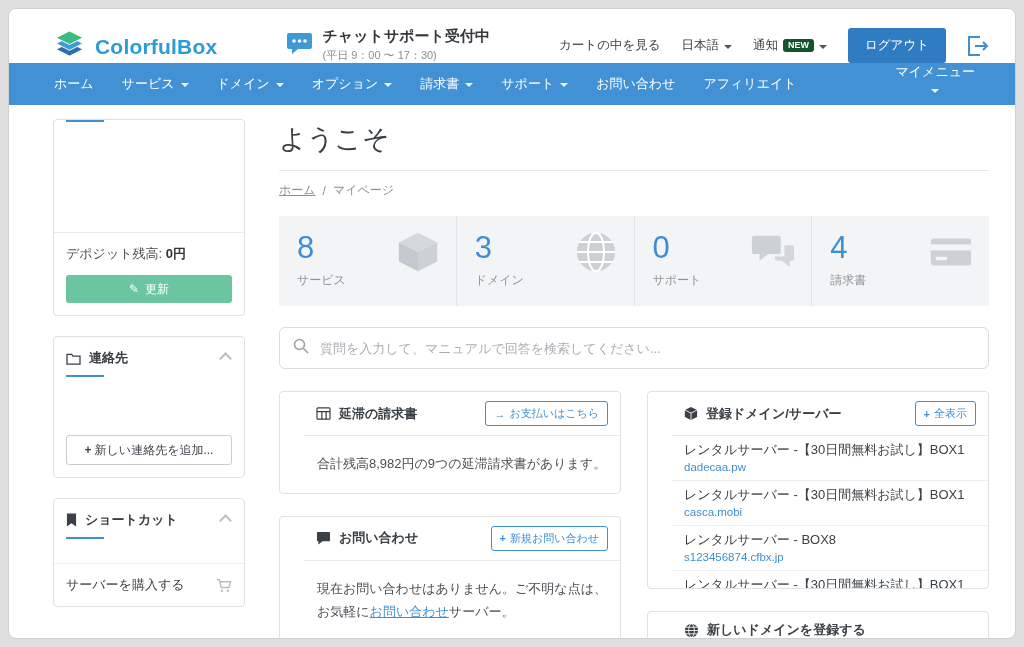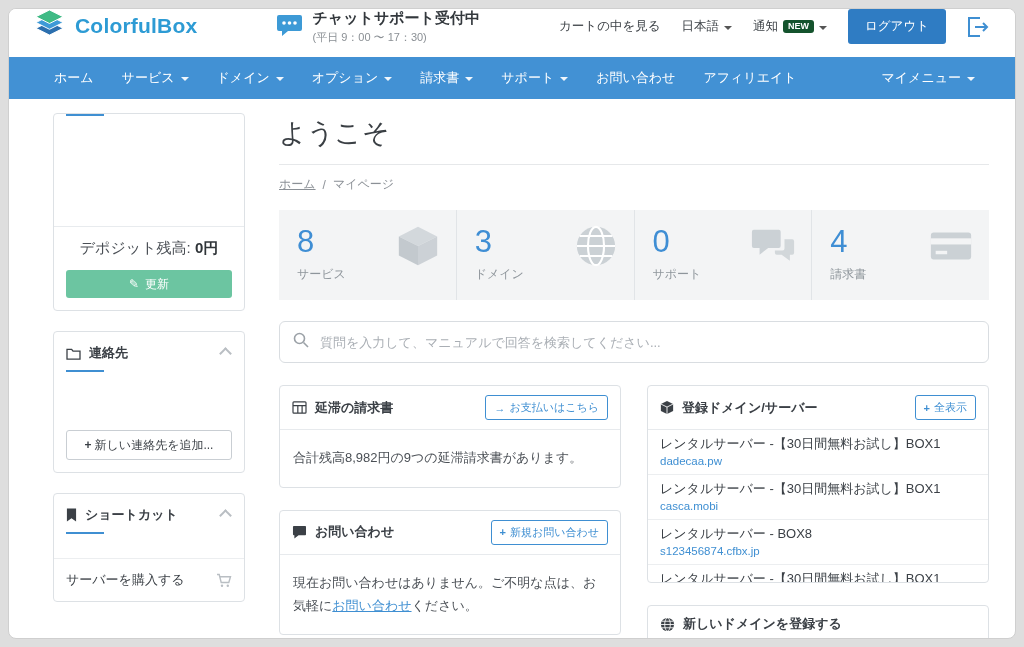--- a/index.html
+++ b/index.html
@@ -1,52 +1,52 @@
 <!DOCTYPE html>
 <html><head>
 <meta charset="utf-8">
 <style>
   html,body{margin:0;padding:0;background:#dedede;font-family:"Liberation Sans","DejaVu Sans",sans-serif;}
   .frame{position:relative;width:1024px;height:647px;overflow:hidden;background:#dedede;}
   .page{position:absolute;inset:8px;background:#fff;border:1px solid #cfcfcf;border-radius:8px;overflow:hidden;}
 
   
-  .topbar{height:48px;display:flex;align-items:flex-start;padding:0 26px 0 24px;background:#fff;}
+  .topbar{height:54px;display:flex;align-items:flex-end;padding:0 26px 0 44px;background:#fff;}
   .brand{display:flex;align-items:center;gap:9px;cursor:pointer;}
   .brand-text{font-size:21px;font-weight:bold;color:#2d9bd4;letter-spacing:.2px;}
   .chat-support{display:flex;align-items:center;gap:9px;margin-left:auto;}
   .chat-l1{font-size:15px;font-weight:bold;color:#33383d;}
   .chat-l2{font-size:11px;color:#8a8f94;margin-top:2px;}
   .top-right{margin-left:auto;display:flex;align-items:center;gap:21px;}
   .top-link,.top-dd{font-size:12.5px;color:#3c4146;cursor:pointer;display:flex;align-items:center;gap:5px;text-decoration:none;white-space:nowrap;}
   .badge-new{background:#14532d;color:#fff;font-size:9px;font-weight:bold;padding:2px 5px;border-radius:3px;line-height:1;}
   .caret{width:0;height:0;border-left:4px solid transparent;border-right:4px solid transparent;border-top:4px solid #555;display:inline-block;margin-top:2px;}
   .caret.light{border-top-color:rgba(255,255,255,.92);}
   .logout-btn{background:#2f7cc3;color:#fff;border:none;border-radius:3px;font-size:12.5px;padding:9px 17px;cursor:pointer;font-family:inherit;}
   .signout{color:#3f8fd2;cursor:pointer;display:flex;}
 
   
   .navbar{height:42px;background:#4291d4;display:flex;align-items:stretch;padding:0 26px 0 31px;}
   .nav-item{display:flex;align-items:center;gap:6px;padding:0 14px;color:#fff;font-size:13px;text-decoration:none;cursor:pointer;white-space:nowrap;}
-  .nav-item.right{margin-left:auto;}
+  .nav-item.right{margin-left:auto;flex-direction:column;}
 
   
   .content{display:flex;gap:34px;padding:14px 26px 0 44px;align-items:flex-start;}
   .sidebar{width:192px;flex:none;}
   .main{flex:1;min-width:0;}
 
   
   .scard{border:1px solid #dde1e5;border-radius:4px;margin-bottom:20px;background:#fff;}
   .scard-head{display:flex;align-items:center;gap:8px;padding:12px 12px 8px;font-size:13px;font-weight:bold;color:#3b4046;cursor:pointer;}
   .scard-head .ichead{color:#3b4046;display:flex;}
   .stitle{flex:1;}
   .chev{width:7px;height:7px;border-top:2px solid #b9bec3;border-left:2px solid #b9bec3;transform:rotate(45deg);margin-right:2px;flex:none;}
   .accent{width:38px;height:2px;background:#3f8fd2;margin-left:12px;}
   .user-space{height:110px;}
-  .deposit{border-top:1px solid #e8ebee;padding:12px;font-size:15px;color:#4a4f55;text-align:center;}
+  .deposit{border-top:1px solid #e8ebee;padding:12px;font-size:13px;color:#4a4f55;}
   .deposit b{color:#2f3438;}
   .btn-wrap{padding:0 12px 12px;}
   .btn-green{width:100%;background:#6cc5a1;color:#fff;border:none;border-radius:3px;height:28px;font-size:12px;display:flex;align-items:center;justify-content:center;gap:6px;cursor:pointer;font-family:inherit;}
   .contact-space{height:58px;}
   .btn-outline-gray{width:100%;background:#fff;border:1px solid #c9ced3;border-radius:3px;height:30px;font-size:12px;color:#3b4046;display:flex;align-items:center;justify-content:center;gap:3px;cursor:pointer;font-family:inherit;}
   .plus{font-weight:bold;}
   .shortcut-pre{height:24px;}
   .shortcut-item{border-top:1px solid #eceef0;padding:12px;display:flex;align-items:center;font-size:13px;color:#3b4046;cursor:pointer;}
   .shortcut-item .cart{margin-left:auto;color:#b9bec3;display:flex;}
 
@@ -62,21 +62,21 @@
   .stat-value{font-size:31px;color:#3f8ed4;line-height:1.1;}
   .stat-label{font-size:12px;color:#8e959b;margin-top:7px;}
   .stat-icon{position:absolute;right:15px;top:13px;}
 
   .searchbar{margin-top:21px;border:1px solid #d9dde1;border-radius:6px;height:40px;display:flex;align-items:center;padding:0 13px;gap:9px;background:#fff;}
   .searchbar input{border:none;outline:none;flex:1;font-size:13px;color:#333;font-family:inherit;background:transparent;}
   .searchbar input::placeholder{color:#a9aeb4;}
 
   .cols{display:flex;gap:26px;margin-top:22px;align-items:flex-start;}
   .col{flex:1;min-width:0;}
-  .card{border:1px solid #dde1e5;border-radius:4px;background:#fff;margin-bottom:22px;overflow:hidden;}
+  .card{border:1px solid #dde1e5;border-radius:4px;background:#fff;margin-bottom:22px;overflow:hidden;padding-left:24px;}
   .card-head{display:flex;align-items:center;gap:8px;padding:9px 12px;border-bottom:1px solid #e7eaed;}
   .card-title{font-size:13px;font-weight:bold;color:#3b4046;flex:1;display:flex;gap:8px;align-items:center;white-space:nowrap;}
   .card-title .ichead{color:#3b4046;display:flex;flex:none;}
   .btn-outline-blue{border:1px solid #3f8fd2;color:#3f8fd2;background:#fff;border-radius:3px;font-size:11px;padding:4px 8px;display:inline-flex;align-items:center;gap:4px;cursor:pointer;font-family:inherit;white-space:nowrap;flex:none;}
   .card-body{padding:17px 13px;font-size:13px;color:#4a4f55;line-height:1.75;}
   .card-body a{color:#3f8fd2;text-decoration:underline;cursor:pointer;}
   .domain-list{height:152px;overflow:hidden;}
   .domain-item{padding:6px 12px;border-bottom:1px solid #eceef0;cursor:pointer;}
   .domain-name{font-size:13px;color:#3b4046;line-height:16px;white-space:nowrap;overflow:hidden;}
   .domain-host{font-size:11.5px;color:#3f8fd2;line-height:13px;margin-top:3px;}
@@ -333,21 +333,21 @@
                         <path d="M2 1h12a1 1 0 0 1 1 1v8a1 1 0 0 1-1 1H7l-4.5 3.5V11H2a1 1 0 0 1-1-1V2a1 1 0 0 1 1-1z"></path>
                       </svg>
                 </span>
                 <span>お問い合わせ</span>
               </div>
               <button class="btn-outline-blue">
                 <span class="plus">+</span>
                 <span>新規お問い合わせ</span>
               </button>
             </div>
-            <div class="card-body"><span>現在お問い合わせはありません。ご不明な点は、お気軽に</span><a>お問い合わせ</a><span>ください。</span></div>
+            <div class="card-body"><span>現在お問い合わせはありません。ご不明な点は、お気軽に</span><a>お問い合わせ</a><span>サーバー。</span></div>
           </div>
 
         </div>
 
         <div class="col">
           <div class="card">
             <div class="card-head">
               <div class="card-title">
                 <span class="ichead">
                   <svg width="14" height="15" viewBox="0 0 16 17" fill="currentColor">

